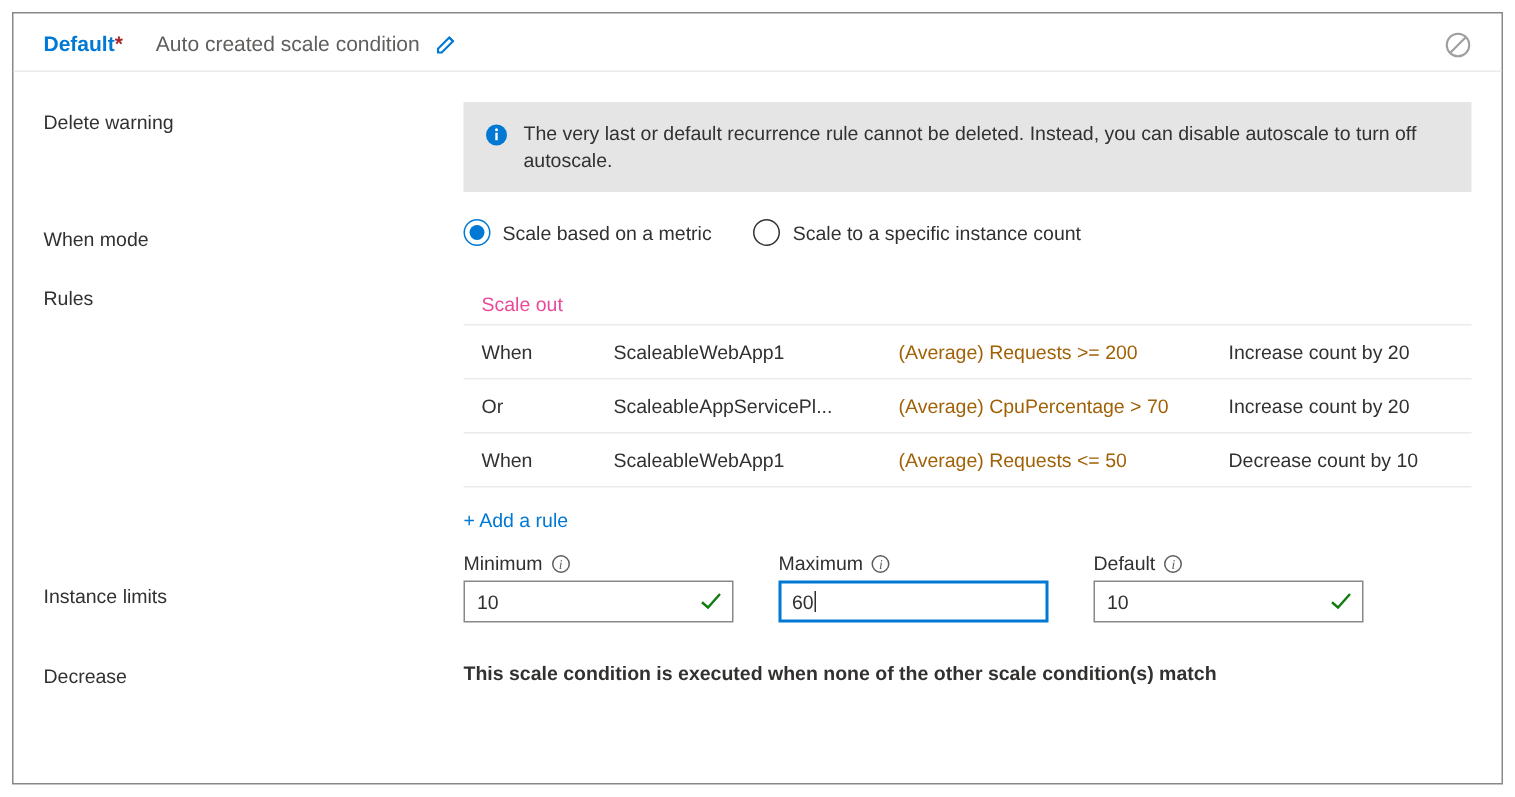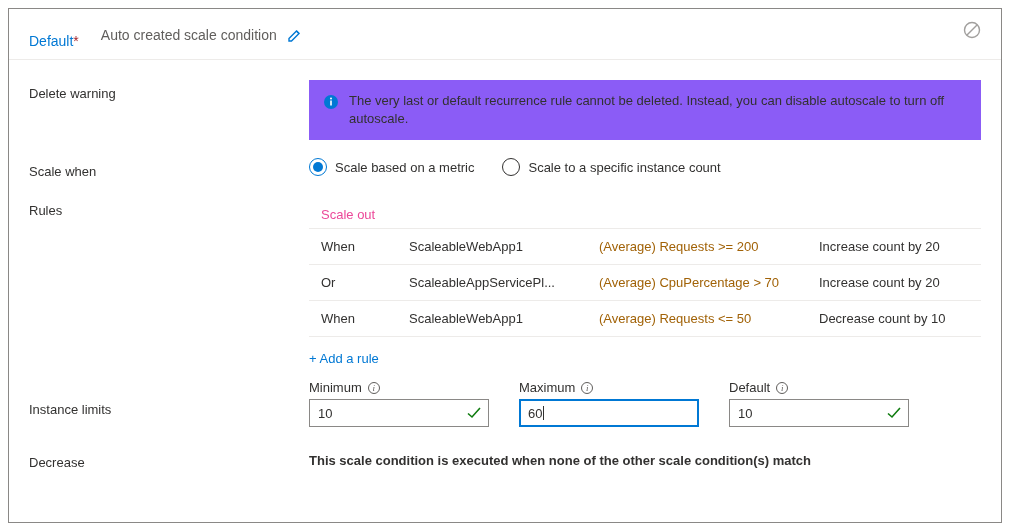--- a/index.html
+++ b/index.html
@@ -18,23 +18,22 @@
   }
   .panel-header {
     display: flex;
     align-items: center;
     padding: 12px 20px 10px 20px;
     border-bottom: 1px solid #edebe9;
     position: relative;
   }
   .hdr-default {
     color: #0078d4;
-    font-weight: 400;
+    font-weight: 700;
     font-size: 14px;
-    margin-top: 12px;
   }
   .required-star { color: #a4262c; }
   .hdr-desc {
     margin-left: 22px;
     color: #605e5c;
     font-size: 14px;
   }
   .edit-icon {
     margin-left: 10px;
     color: #0078d4;
@@ -63,21 +62,21 @@
     width: 280px;
     flex-shrink: 0;
     color: #323130;
     font-size: 13px;
     padding-top: 6px;
   }
   .row-content {
     flex: 1;
   }
   .info-banner {
-    background: #8b5cf6;
+    background: #e5e5e5;
     border: none;
     padding: 12px 14px;
     display: flex;
     align-items: flex-start;
     gap: 10px;
     color: #323130;
     font-size: 13px;
     line-height: 1.4;
   }
   .info-icon {
@@ -212,21 +211,21 @@
               <rect x="7.2" y="6.5" width="1.6" height="5" fill="#fff"></rect>
               <circle cx="8" cy="4.5" r="1" fill="#fff"></circle>
             </svg>
           </span>
           <span>The very last or default recurrence rule cannot be deleted. Instead, you can disable autoscale to turn off autoscale.</span>
         </div>
       </div>
     </div>
 
     <div class="row">
-      <div class="row-label">Scale when</div>
+      <div class="row-label">When mode</div>
       <div class="row-content">
         <div class="radio-group">
           <span class="radio-item">
             <span class="radio-outer selected">
                 <span class="radio-inner"></span>
               </span>
             <span>Scale based on a metric</span>
           </span>
           <span class="radio-item">
             <span class="radio-outer"></span>

